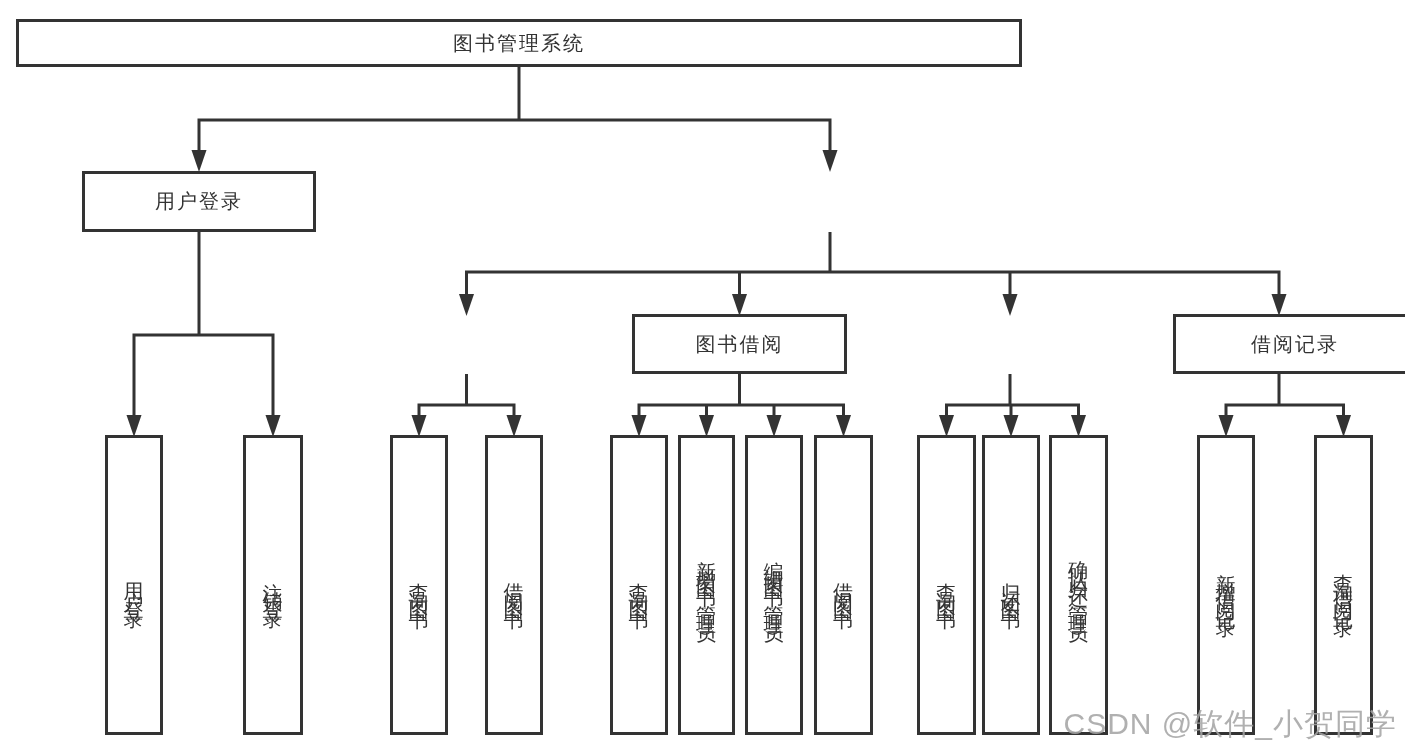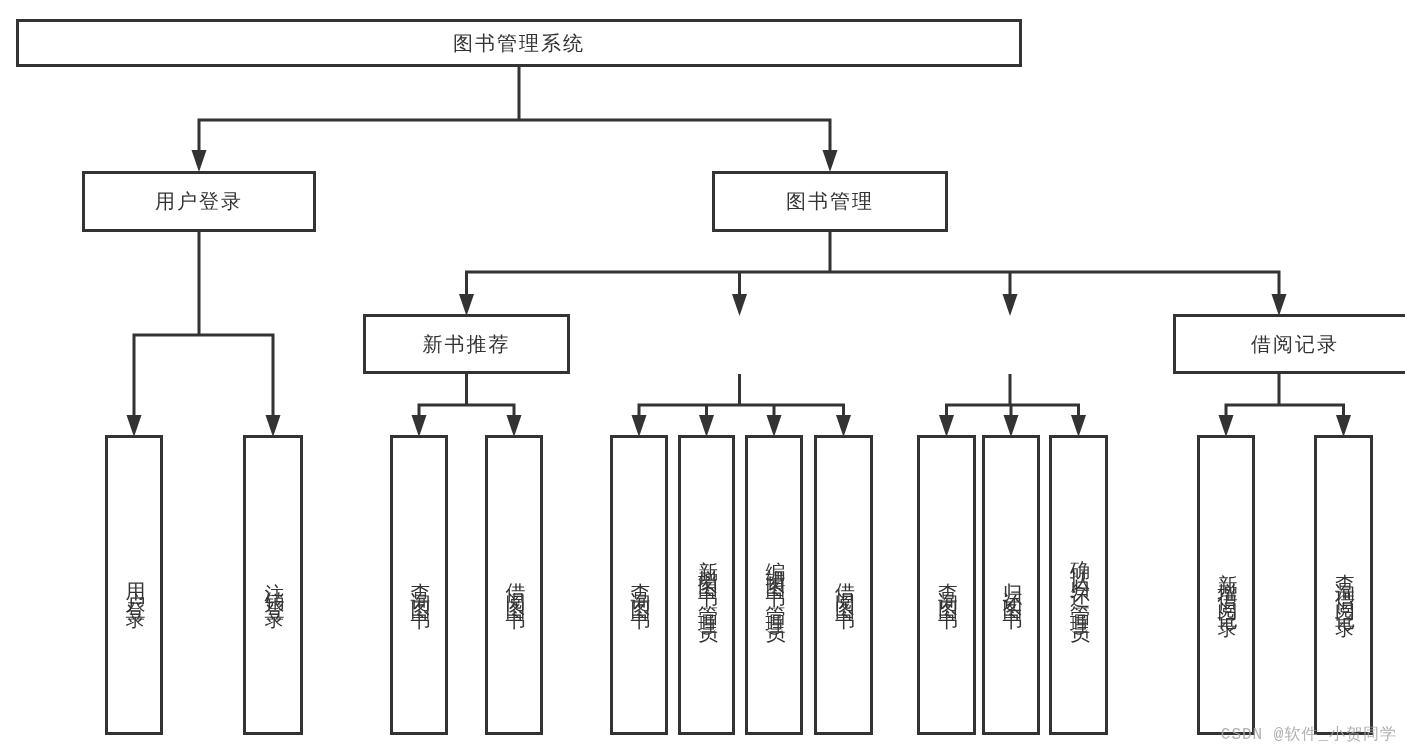--- a/index.html
+++ b/index.html
@@ -1,21 +1,21 @@
 <!DOCTYPE html>
 <html><head>
 <meta charset="utf-8">
 <style>
   html, body { margin: 0; padding: 0; background: #fff; }
   .canvas {
     position: relative;
     width: 1405px;
     height: 747px;
     background: #ffffff;
-    font-family: Liberation Mono, monospace;
+    font-family: Liberation Sans, sans-serif;
     overflow: hidden;
   }
   .box {
     position: absolute;
     box-sizing: border-box;
     border: 3px solid #333333;
     background: #ffffff;
     color: #333333;
     display: flex;
     align-items: center;
@@ -41,21 +41,21 @@
     stroke-width: 3;
   }
   svg.connectors path.arrow {
     fill: #333333;
     stroke: none;
   }
   .watermark {
     position: absolute;
     right: 8px;
     bottom: 2px;
-    font-size: 16px;
+    font-size: 30px;
     color: rgba(165,165,165,0.88);
     letter-spacing: 1px;
     white-space: nowrap;
     z-index: 5;
   }
 </style>
 </head>
 <body>
 
 <div class="canvas">
@@ -96,26 +96,23 @@
     <path class="arrow" d="M1336 415 L1351 415 L1343.5 437 Z"></path>
   </svg>
 
   <div class="box h" style="left:16px; top:19px; width:1006px; height:48px;">
     <span>图书管理系统</span>
   </div>
 
   <div class="box h" style="left:82px; top:171px; width:234px; height:61px;">
     <span>用户登录</span>
   </div>
-  <div class="box h" style="left:712px; top:171px; width:236px; height:61px;">
-    <span>图书管理</span>
-  </div>
 
-  <div class="box h" style="left:363px; top:314px; width:207px; height:60px;">
-    <span>新书推荐</span>
+  <div class="box h" style="left:632px; top:314px; width:215px; height:60px;">
+    <span>图书借阅</span>
   </div>
   <div class="box h" style="left:1173px; top:314px; width:244px; height:60px;">
     <span>借阅记录</span>
   </div>
 
   <div class="box v" style="left:105px; top:435px; width:58px; height:300px;">
     <span class="vtext">用户登录</span>
   </div>
   <div class="box v" style="left:243px; top:435px; width:60px; height:300px;">
     <span class="vtext">注销登录</span>

